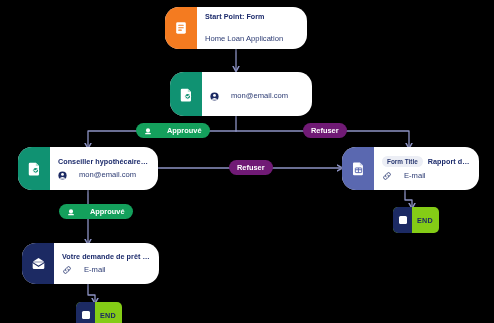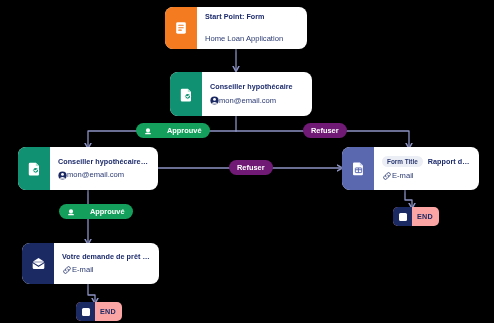--- a/index.html
+++ b/index.html
@@ -29,21 +29,21 @@
     height: 323px;
     pointer-events: none;
   }
 
   
   .node {
     position: absolute;
     display: flex;
     align-items: stretch;
     background: #ffffff;
-    border-radius: 8px;
+    border-radius: 14px;
     box-shadow: 0 1px 3px rgba(0,0,0,0.35);
     overflow: hidden;
     box-sizing: border-box;
   }
   .node-icon {
     width: 32px;
     flex: 0 0 32px;
     display: flex;
     align-items: center;
     justify-content: center;
@@ -70,21 +70,21 @@
   .node-sub {
     font-size: 7.6px;
     color: #2b3a72;
     line-height: 1.35;
     white-space: nowrap;
     margin-top: 12px;
   }
   .node-subrow {
     display: flex;
     align-items: center;
-    gap: 0;
+    gap: 12px;
     margin-top: 4px;
   }
   .node-subrow .node-sub { margin-top: 0; }
   .titlerow {
     display: flex;
     align-items: center;
     gap: 5px;
     min-width: 0;
   }
   .chip {
@@ -120,24 +120,24 @@
     box-sizing: border-box;
   }
   .pill-green { background: #14a05c; }
   .pill-red   { background: #701a75; }
 
   
   .endnode {
     position: absolute;
     display: flex;
     align-items: stretch;
-    height: 19px;
+    height: 26px;
     border-radius: 5px;
     overflow: hidden;
-    background: #fca5a5;
+    background: #84cc16;
     box-shadow: 0 1px 2px rgba(0,0,0,0.3);
   }
   .endnode-sq {
     width: 19px;
     flex: 0 0 19px;
     background: #1c2a63;
     display: flex;
     align-items: center;
     justify-content: center;
   }
@@ -209,21 +209,20 @@
   <div class="node" style="left:170px; top:72px; width:142px; height:44px;">
     <div class="node-icon icon-green">
       <svg class="gi" width="15" height="15" viewBox="0 0 16 16" aria-hidden="true">
         <path d="M3.2,1.8 h6.2 l3.4,3.4 v9 a1.3,1.3 0 0 1 -1.3,1.3 h-8.3 a1.3,1.3 0 0 1 -1.3,-1.3 v-11.1 a1.3,1.3 0 0 1 1.3,-1.3 z" fill="#ffffff"></path>
         <path d="M9.4,1.8 v3.4 h3.4 z" fill="#b9e4d5"></path>
         <circle cx="9.3" cy="9.9" r="3.1" fill="#109272" stroke="#ffffff" stroke-width="1.1"></circle>
         <path d="M8.1,9.9 l1.0,1.0 l2.0,-2.1" fill="none" stroke="#ffffff" stroke-width="1.1" stroke-linecap="round" stroke-linejoin="round"></path>
       </svg>
     </div>
     <div class="node-body">
-      <div class="node-title">Conseiller hypothécaire</div>
       <div class="node-subrow">
         <span>
           <svg class="gi" width="9" height="9" viewBox="0 0 16 16" aria-hidden="true">
             <circle cx="8" cy="8" r="7.3" fill="#1c2a63"></circle>
             <circle cx="8" cy="6.1" r="2.5" fill="#ffffff"></circle>
             <path d="M2.9,13.7 a5.4,4.2 0 0 1 10.2,0 z" fill="#ffffff"></path>
           </svg>
         </span>
         <span class="node-sub">mon@email.com</span>
       </div>

